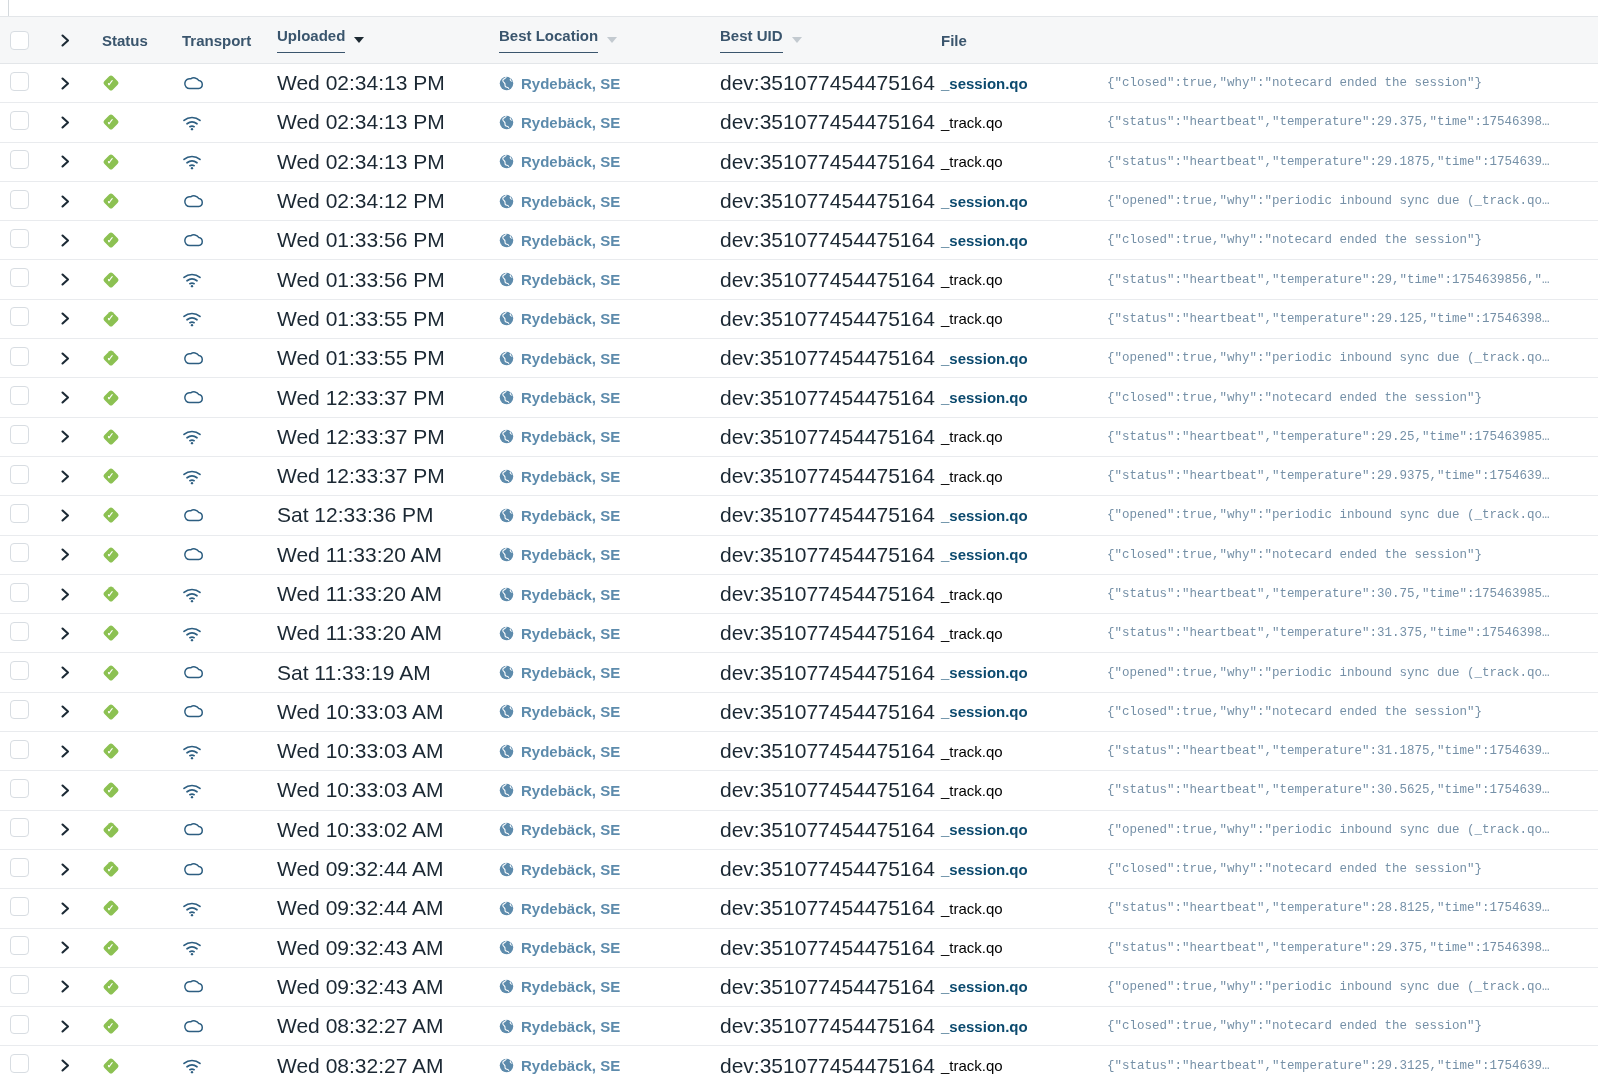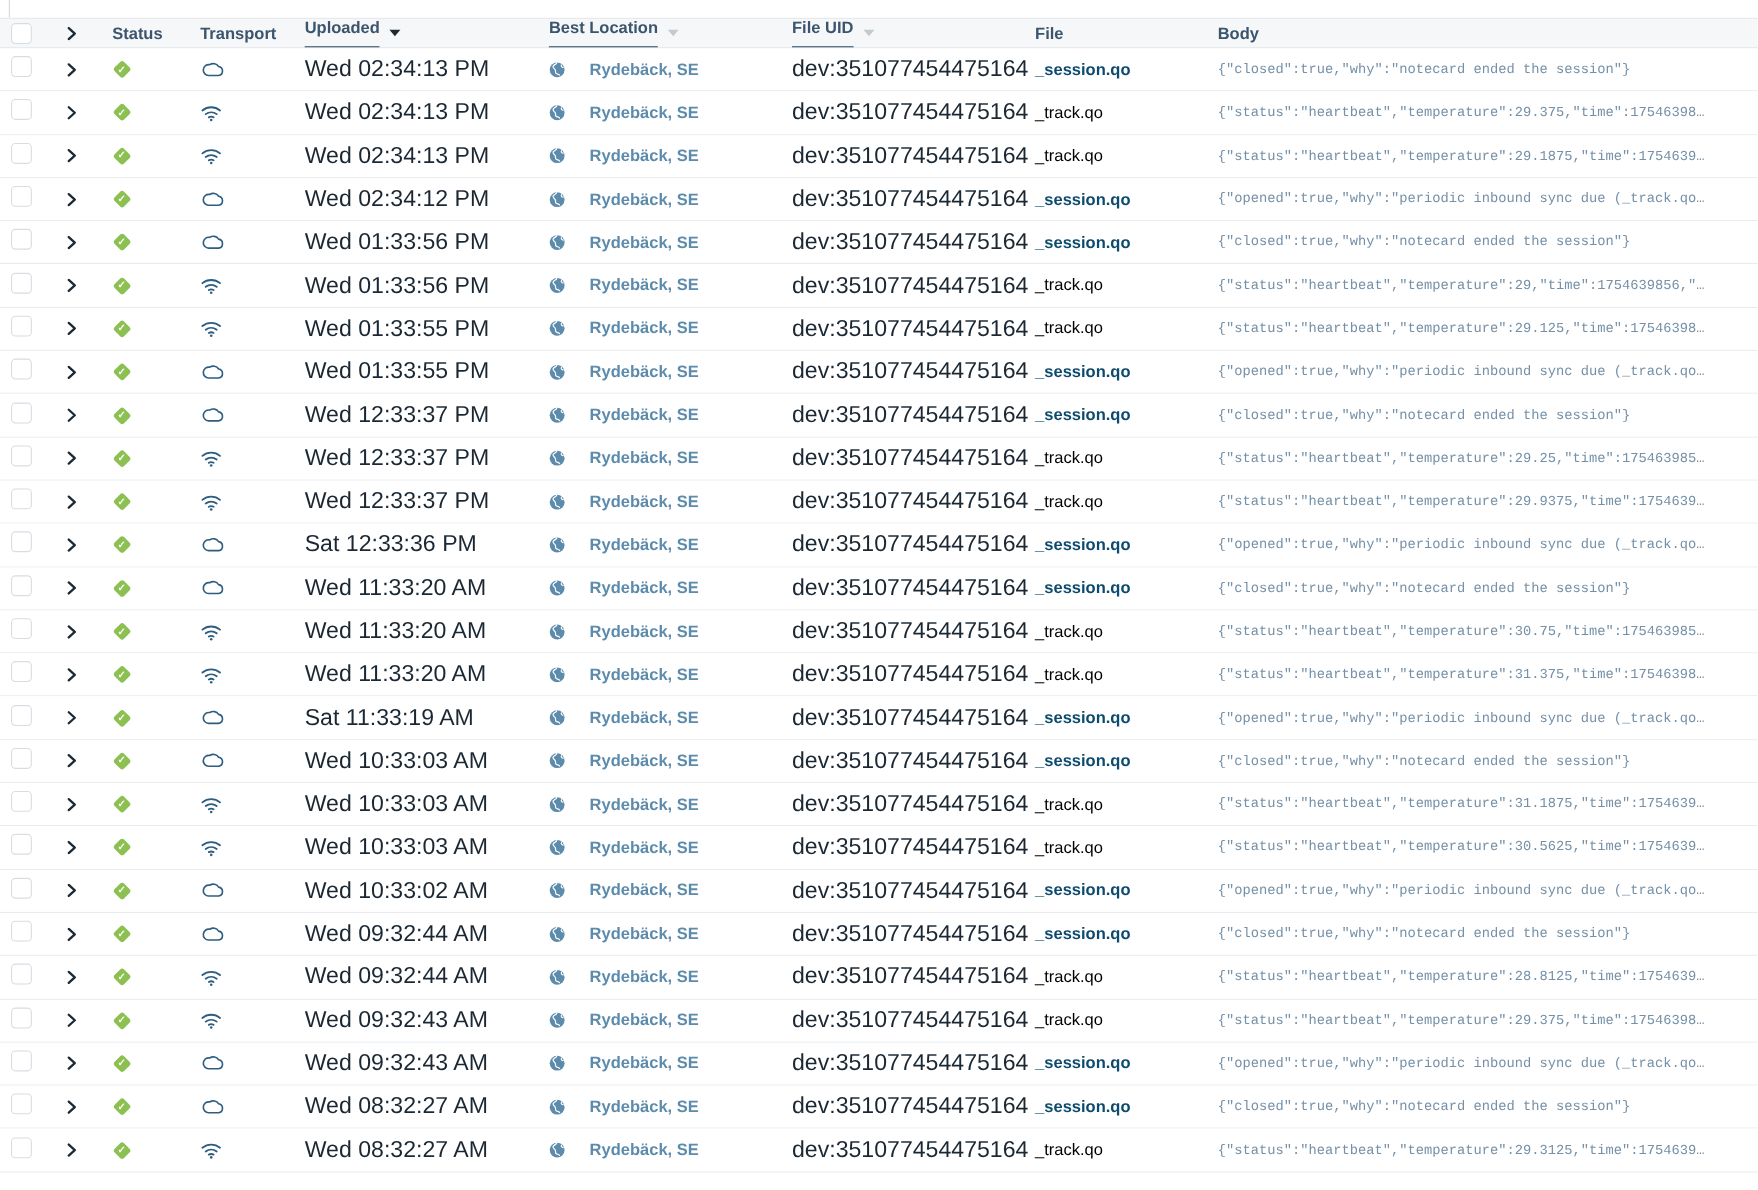--- a/index.html
+++ b/index.html
@@ -24,21 +24,21 @@
     bottom: 0;
     width: 1px;
     background: #d4d9dd;
   }
   .grid {
     display: grid;
     grid-template-columns: 38px 40px 98px 101px 222px 221px 221px 160px minmax(0,1fr);
     align-items: center;
   }
   .header-row {
-    height: 28px;
+    height: 48px;
     background: #f6f7f8;
     border-top: 1px solid #e3e6e9;
     border-bottom: 1px solid #e3e6e9;
     box-sizing: border-box;
   }
   .hcell {
     font-size: 15px;
     font-weight: 700;
     color: #3a556d;
     white-space: nowrap;
@@ -100,21 +100,21 @@
     color: #ffffff;
     font-size: 9px;
     font-weight: 700;
     line-height: 1;
   }
   .cell-text {
     font-size: 21px;
     color: #1b2833;
     white-space: nowrap;
   }
-  .loc-cell { display: flex; align-items: center; gap: 22px; }
+  .loc-cell { display: flex; align-items: center; gap: 7px; }
   .loc-text {
     font-size: 15px;
     font-weight: 700;
     color: #5d8bac;
     white-space: nowrap;
   }
   .file-text { font-size: 15px; white-space: nowrap; }
   .file-session { font-weight: 700; color: #0c4a6e; }
   .file-track { font-weight: 400; color: #000000; }
   .body-cell {
@@ -154,29 +154,26 @@
   </div>
   <div class="hcell">
     <span class="hlabel-sort">Uploaded</span>
     <span class="caret-down"></span>
   </div>
   <div class="hcell">
     <span class="hlabel-sort">Best Location</span>
     <span class="caret-down light"></span>
   </div>
   <div class="hcell">
-    <span class="hlabel-sort">File UID</span>
+    <span class="hlabel-sort">Best UID</span>
     <span class="caret-down light"></span>
   </div>
   <div class="hcell">
     <span class="hlabel-plain">File</span>
   </div>
-  <div class="hcell body-cell">
-    <span class="hlabel-plain">Body</span>
-  </div>
 </div>
 
 <div id="rows">
   <div class="grid row">
     <div>
       <span class="checkbox" role="checkbox" aria-checked="false"></span>
     </div>
     <div class="chev-cell">
       <svg width="10" height="13" viewBox="0 0 10 13">
         <path d="M2.5 1.5 L8 6.5 L2.5 11.5" fill="none" stroke="#1c2a35" stroke-width="2.1" stroke-linecap="round" stroke-linejoin="round"></path>

